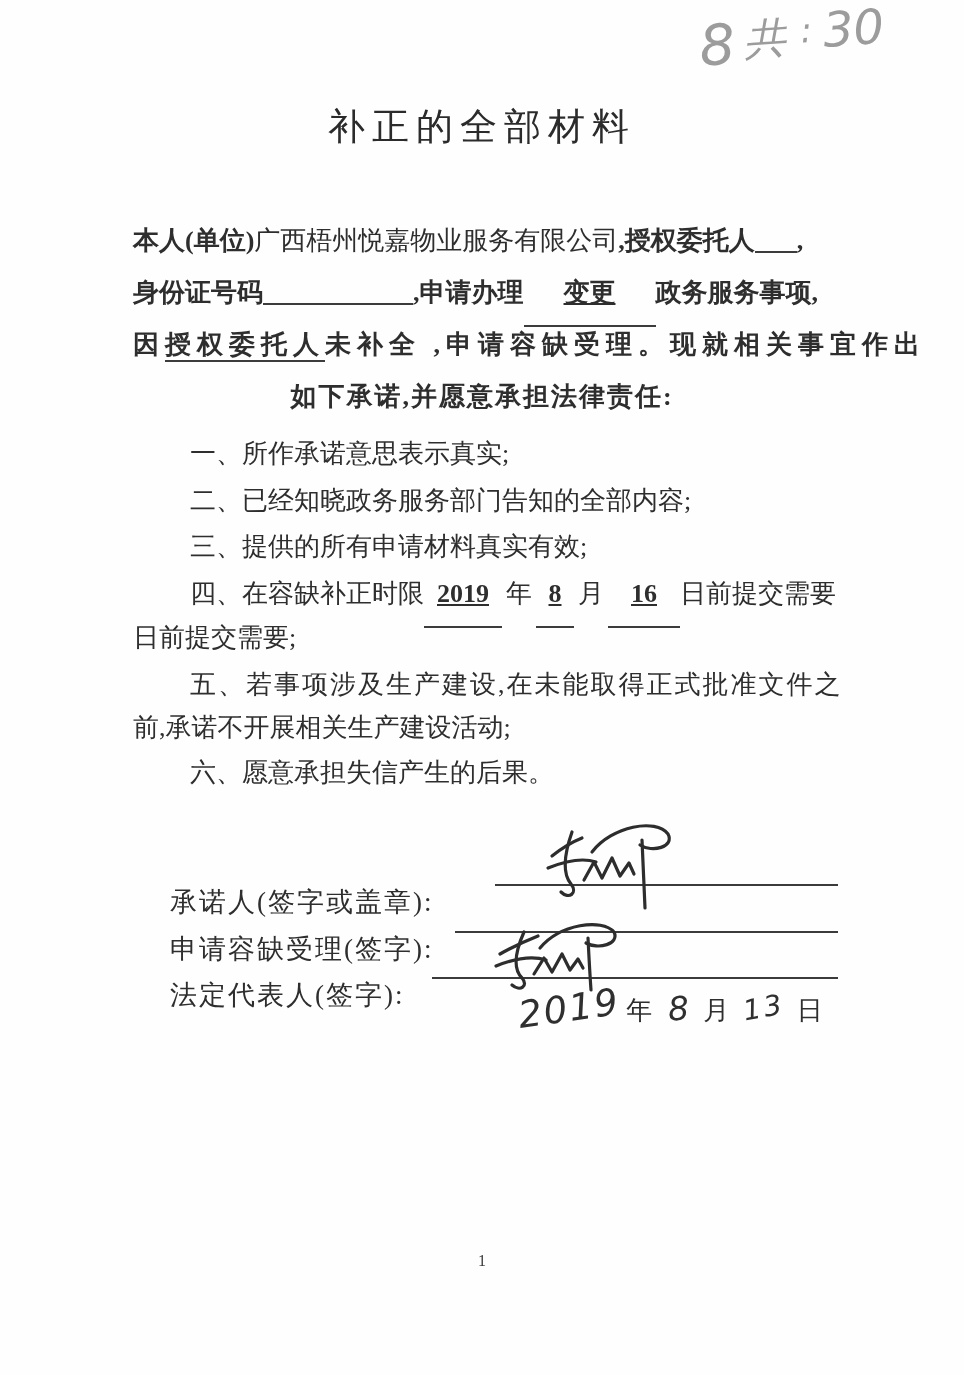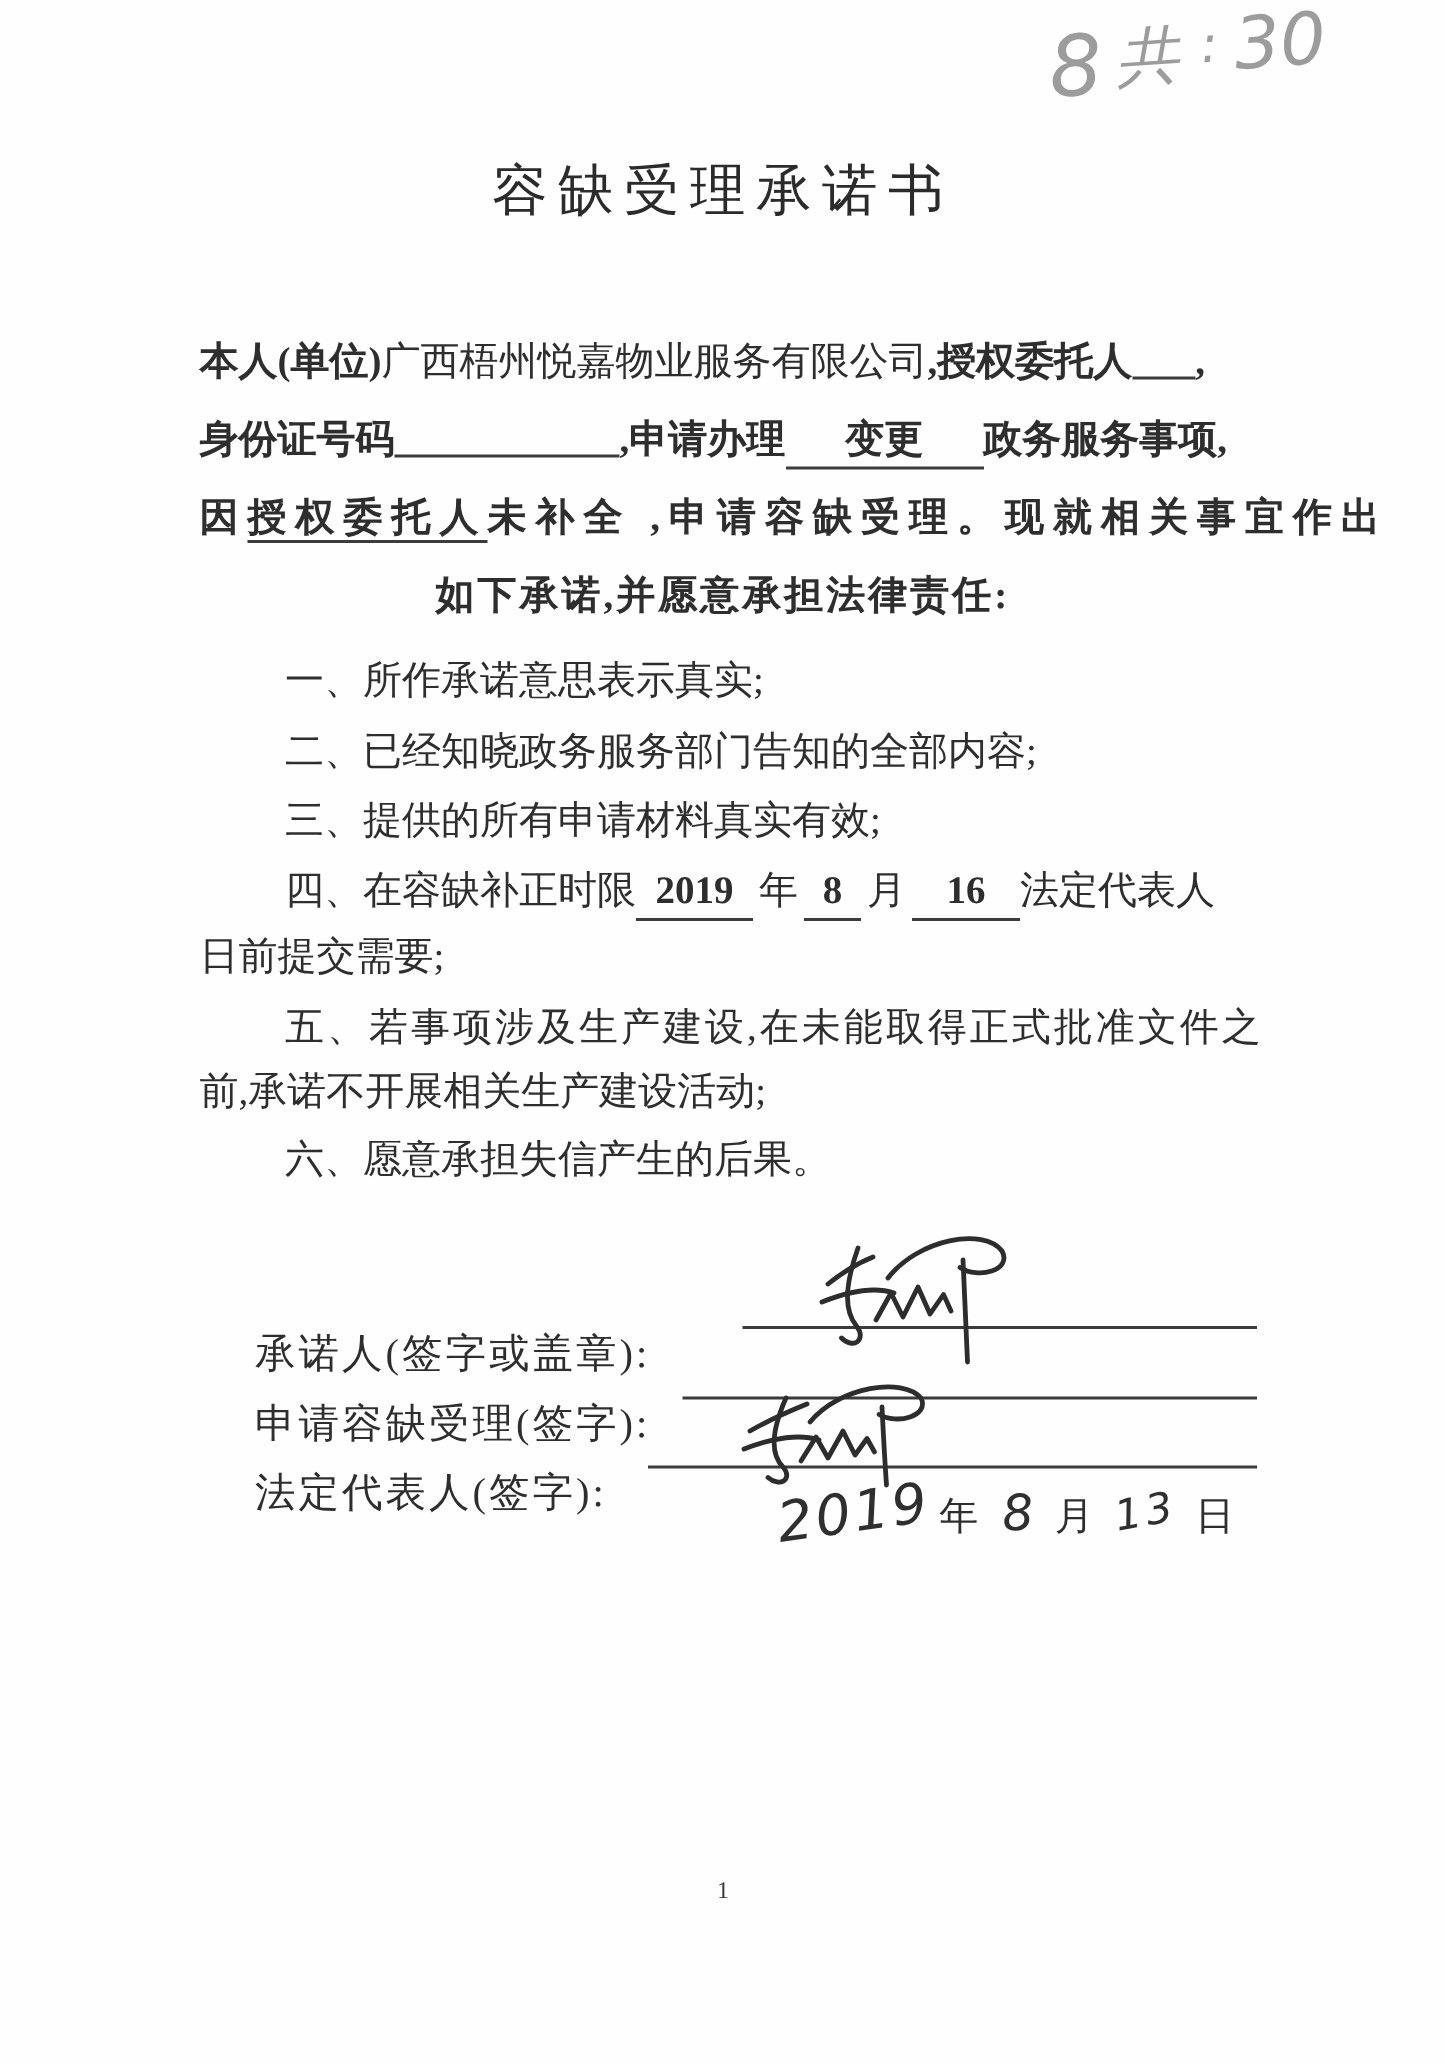--- a/index.html
+++ b/index.html
@@ -31,21 +31,22 @@
   .b { font-weight:bold; }
   .reg { font-weight:normal; }
 
   .blank {
     display:inline-block; border-bottom:2px solid #3c3c3c;
     height:24px; vertical-align:-4px;
   }
   .fill {
     display:inline-block; border-bottom:2px solid #3c3c3c;
     text-align:center; font-weight:bold; vertical-align:baseline;
-    padding-bottom:1px;
+    padding-bottom:15px;
+    text-decoration:underline;
   }
   .uline { border-bottom:2px solid #3c3c3c; padding-bottom:1px; }
 
   .centered { left:0; width:964px; text-align:center; }
 
   .sig-label { position:absolute; font-size:27px; letter-spacing:2px; white-space:nowrap;margin-top:32px; }
   .sig-line { position:absolute; border-top:2px solid #3b3b3b; height:0; }
   .sig-svg { position:absolute; }
 
   .date-row {
@@ -71,42 +72,42 @@
 
 <div class="page">
 
   <div class="annotation">
     <span class="a1">8</span>
     <span class="a2">共</span>
     <span class="a3">:</span>
     <span class="a4">30</span>
   </div>
 
-  <div class="title">容缺受理承诺书</div>
+  <div class="title">补正的全部材料</div>
 
   <div class="line" style="left:133px; top:224px;">
     <span class="b">本人(单位)</span><span class="reg">广西梧州悦嘉物业服务有限公司</span><span class="b">,授权委托人</span><span class="blank" style="width:42px;"></span><span class="b">,</span>
   </div>
 
   <div class="line" style="left:133px; top:276px;">
     <span class="b">身份证号码</span><span class="blank" style="width:150px;"></span><span class="b">,申请办理</span><span class="fill" style="width:132px;"><span>变更</span></span><span class="b">政务服务事项,</span>
   </div>
 
   <div class="line" style="left:133px; top:328px; letter-spacing:6px;">
     <span class="b">因</span><span class="b uline">授权委托人</span><span class="b">未补全 ,申请容缺受理。现就相关事宜作出</span>
   </div>
 
   <div class="line centered b" style="top:380px; letter-spacing:2px;">如下承诺,并愿意承担法律责任:</div>
 
   <div class="line" style="left:190px; top:437px;">一、所作承诺意思表示真实;</div>
   <div class="line" style="left:190px; top:484px;">二、已经知晓政务服务部门告知的全部内容;</div>
   <div class="line" style="left:190px; top:530px;">三、提供的所有申请材料真实有效;</div>
 
   <div class="line" style="left:190px; top:577px;">
-    <span>四、在容缺补正时限</span><span class="fill" style="width:78px;"><span>2019</span></span><span style="margin:0 4px;">年</span><span class="fill" style="width:38px;"><span>8</span></span><span style="margin:0 4px;">月</span><span class="fill" style="width:72px;"><span>16</span></span><span>法定代表人</span>
+    <span>四、在容缺补正时限</span><span class="fill" style="width:78px;"><span>2019</span></span><span style="margin:0 4px;">年</span><span class="fill" style="width:38px;"><span>8</span></span><span style="margin:0 4px;">月</span><span class="fill" style="width:72px;"><span>16</span></span><span>日前提交需要</span>
   </div>
   <div class="line" style="left:133px; top:621px;">日前提交需要;</div>
 
   <div class="line" style="left:190px; top:668px; letter-spacing:2px;">五、若事项涉及生产建设,在未能取得正式批准文件之</div>
   <div class="line" style="left:133px; top:711px;">前,承诺不开展相关生产建设活动;</div>
 
   <div class="line" style="left:190px; top:756px;">六、愿意承担失信产生的后果。</div>
 
   <div class="sig-label" style="left:170px; top:852px;">承诺人(签字或盖章):</div>
   <div class="sig-line" style="left:495px; top:884px; width:343px;"></div>

